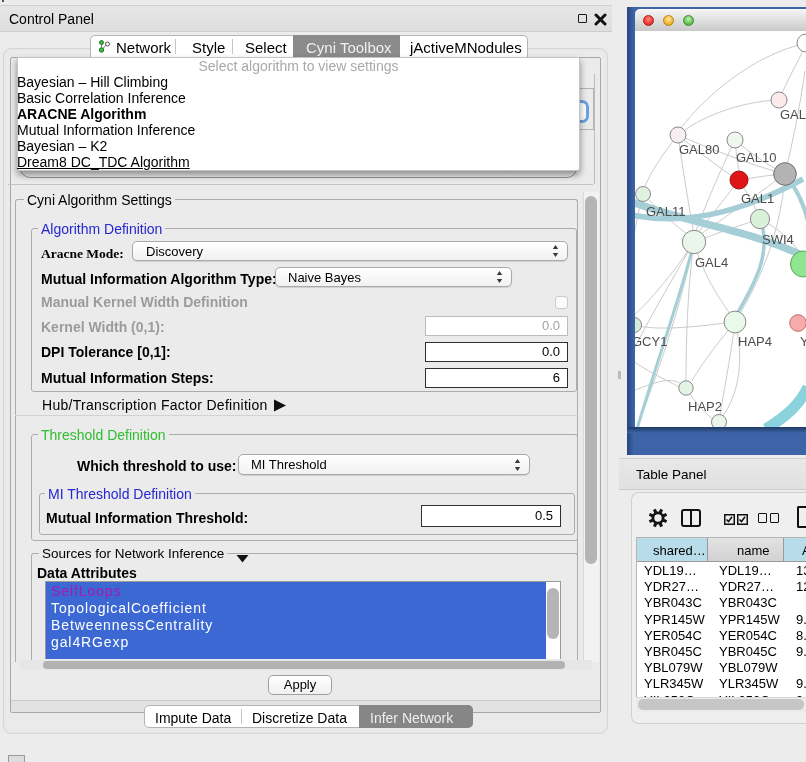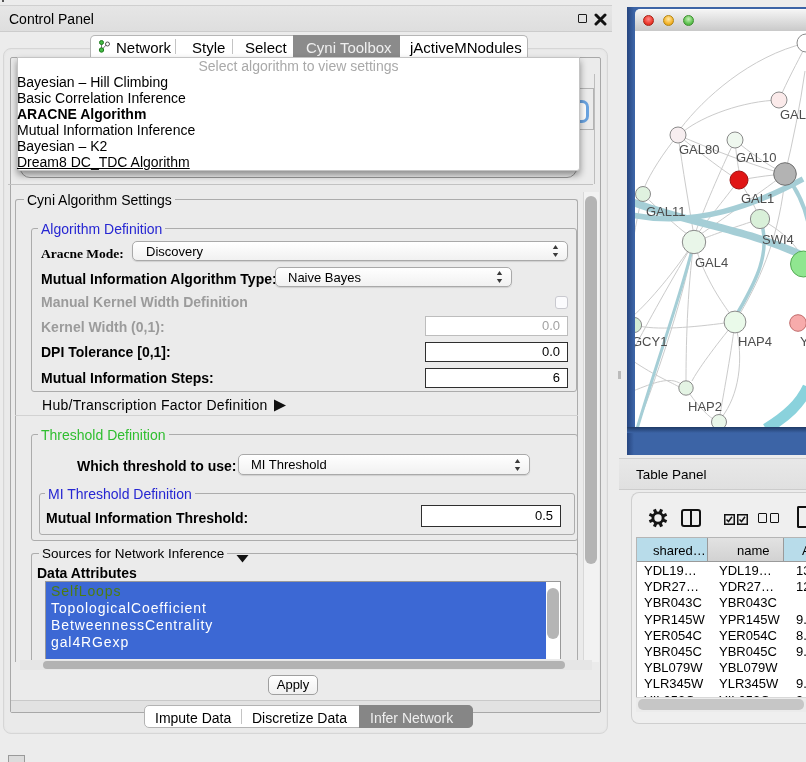--- a/index.html
+++ b/index.html
@@ -140,32 +140,32 @@
 <div class="gtitle" style="left:39px;top:546px;font-size:13.5px;">Sources for Network Inference</div>
 <div class="abs" style="left:236px;top:549px;width:13px;height:9px;">
 <svg width="13" height="9">
       <path d="M0.5 1 L12.5 1 L6.5 8.5 Z" fill="#111"></path>
     </svg>
 </div>
 <div class="abs lbl bold" style="left:37px;top:565px;">Data Attributes</div>
 
 <div class="abs" style="left:45px;top:581px;width:516px;height:78px;background:#ffffff;border:1px solid #999999;border-bottom:none;"></div>
 <div class="abs" style="left:46px;top:582px;width:500px;height:77px;background:#3c68d4;"></div>
-<div class="abs" style="left:51px;top:583px;font-size:14px;letter-spacing:0.9px;color:#4d7c0f;">SelfLoops</div>
+<div class="abs" style="left:51px;top:583px;font-size:14px;letter-spacing:0.9px;color:#a21caf;">SelfLoops</div>
 <div class="abs" style="left:51px;top:600px;font-size:14px;letter-spacing:0.9px;color:#ffffff;">TopologicalCoefficient</div>
 <div class="abs" style="left:51px;top:617px;font-size:14px;letter-spacing:0.9px;color:#ffffff;">BetweennessCentrality</div>
 <div class="abs" style="left:51px;top:634px;font-size:14px;letter-spacing:0.9px;color:#ffffff;">gal4RGexp</div>
 <div class="abs" style="left:547px;top:588px;width:12px;height:51px;background:#b5b5b5;border-radius:6px;"></div>
 
 <div class="abs" style="left:583px;top:192px;width:16px;height:470px;background:#f2f2f2;border-left:1px solid #d8d8d8;"></div>
 <div class="abs" style="left:585px;top:196px;width:12px;height:368px;background:#b4b4b4;border-radius:6px;"></div>
 <div class="abs" style="left:20px;top:660px;width:572px;height:10px;background:#e6e6e6;"></div>
 <div class="abs" style="left:43px;top:661px;width:522px;height:8px;background:#b2b2b2;border-radius:4px;"></div>
 
-<div class="abs" style="left:268px;top:675px;width:50px;height:20px;background:linear-gradient(#ffffff,#f0f0f0);border:1px solid #9f9f9f;border-radius:5px;text-align:center;font-size:13px;line-height:17px;">Apply</div>
+<div class="abs" style="left:268px;top:675px;width:64px;height:20px;background:linear-gradient(#ffffff,#f0f0f0);border:1px solid #9f9f9f;border-radius:5px;text-align:center;font-size:13px;line-height:17px;">Apply</div>
 
 <div class="abs" style="left:144px;top:705px;width:329px;height:23px;background:#ffffff;border:1px solid #b3b3b3;border-radius:5px;"></div>
 <div class="abs" style="left:241px;top:709px;width:1px;height:15px;background:#c4c4c4;"></div>
 <div class="abs" style="left:359px;top:705px;width:114px;height:23px;background:#868686;border-radius:0 5px 5px 0;"></div>
 <div class="abs lbl" style="left:155px;top:710px;">Impute Data</div>
 <div class="abs lbl" style="left:252px;top:710px;">Discretize Data</div>
 <div class="abs lbl" style="left:370px;top:710px;color:#eeeeee;">Infer Network</div>
 
 <div class="abs" style="left:8px;top:755px;width:17px;height:10px;background:#dcdcdc;border:1px solid #9a9a9a;"></div>
 

